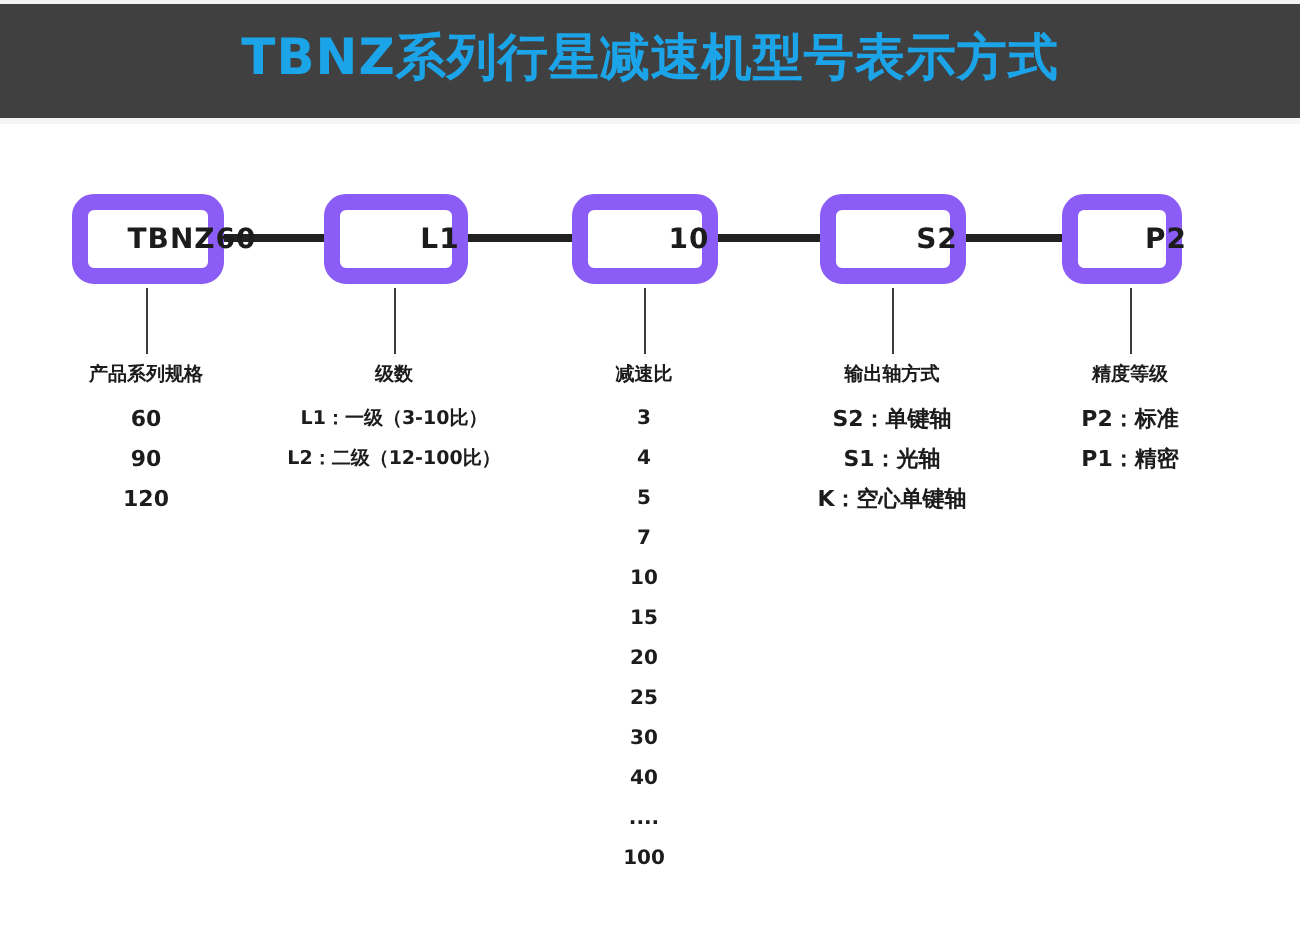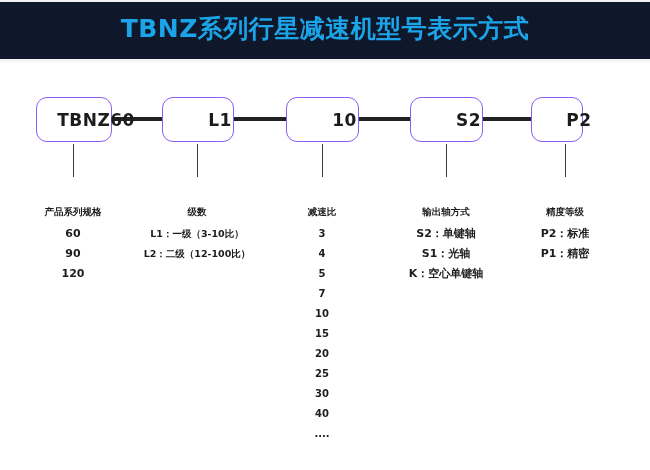--- a/index.html
+++ b/index.html
@@ -15,21 +15,21 @@
     position: relative;
   }
 
   
   #header-band {
     position: absolute;
     left: 0;
     top: 0;
     width: 650px;
     height: 62px;
-    background: #0f172a;
+    background: #404040;
     border-top: 2px solid #f2f2f3;
     box-sizing: border-box;
   }
   #header-band::after {
     content: "";
     position: absolute;
     left: 0;
     bottom: 0;
     width: 100%;
     height: 3px;
@@ -55,29 +55,29 @@
     left: 0;
     top: 62px;
     width: 650px;
     height: 408px;
   }
 
   
   .code-box {
     position: absolute;
     height: 45px;
-    border: 1px solid #8b5cf6;
+    border: 8px solid #8b5cf6;
     border-radius: 11px;
     background: #ffffff;
     box-sizing: border-box;
     display: flex;
     align-items: center;
     justify-content: center;
     font-weight: bold;
-    font-size: 17px;
+    font-size: 14px;
     color: #1c1c1c;
     letter-spacing: 0.5px;
     padding-left: 44px;
   }
 
   
   .connector {
     position: absolute;
     height: 4px;
     background: #222222;
@@ -97,21 +97,20 @@
     color: #1c1c1c;
     font-size: 9px;
     font-weight: bold;
     line-height: 20px;
     white-space: nowrap;
   }
   .col .col-head {
     font-size: 9.5px;
     font-weight: bold;
     margin-bottom: 2px;
-    margin-top: 24px;
   }
   .col .col-item {
     font-size: 11px;
     font-weight: bold;
   }
   .col.wide .col-item {
     font-size: 9.5px;
   }
   .ratio-item {
     font-size: 10px;
@@ -168,20 +167,21 @@
     <div class="ratio-item">4</div>
     <div class="ratio-item">5</div>
     <div class="ratio-item">7</div>
     <div class="ratio-item">10</div>
     <div class="ratio-item">15</div>
     <div class="ratio-item">20</div>
     <div class="ratio-item">25</div>
     <div class="ratio-item">30</div>
     <div class="ratio-item">40</div>
     <div class="ratio-item">....</div>
+    <div class="ratio-item">100</div>
   </div>
 
   <div class="col" style="left:386px; top:116px; width:120px;">
     <div class="col-head">输出轴方式</div>
     <div class="col-item">S2：单键轴</div>
     <div class="col-item">S1：光轴</div>
     <div class="col-item">K：空心单键轴</div>
   </div>
 
   <div class="col" style="left:510px; top:116px; width:110px;">

